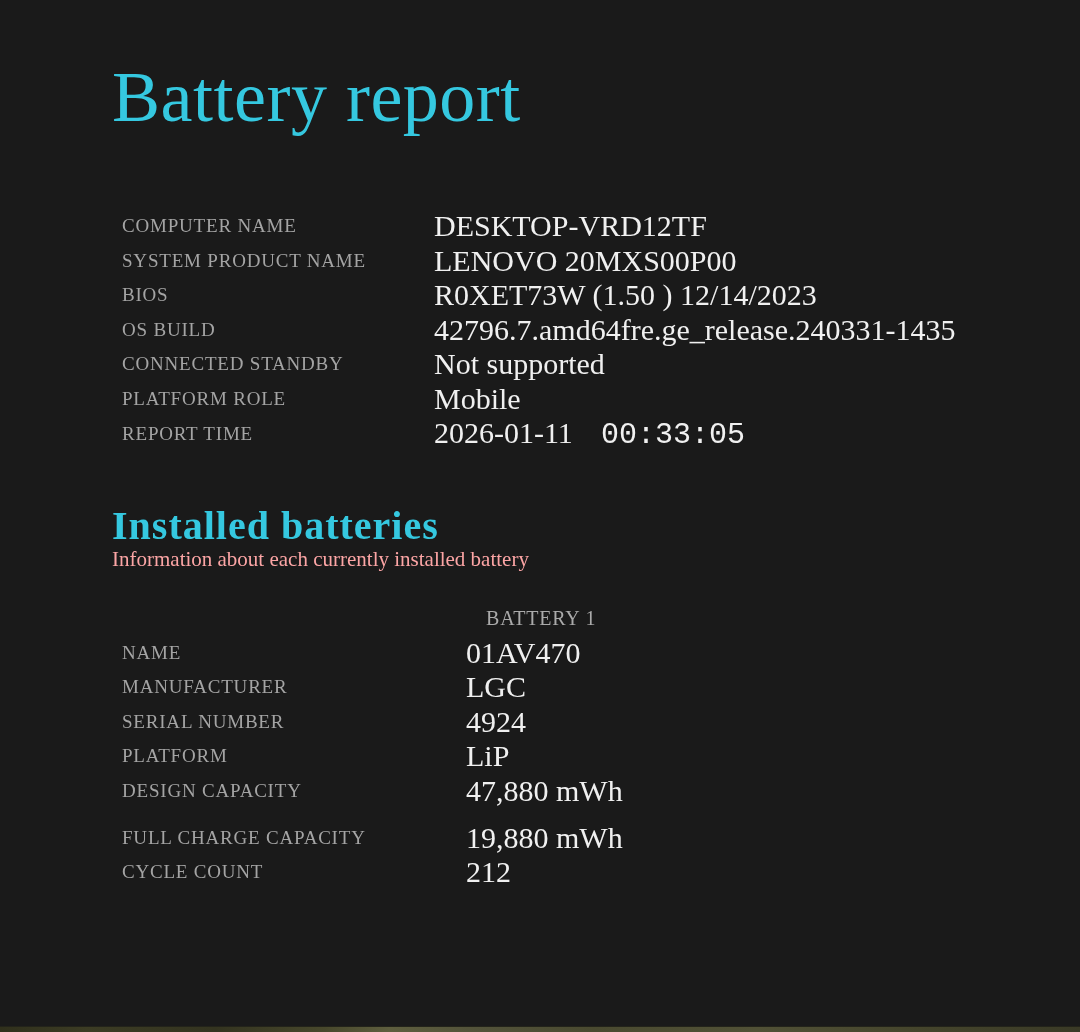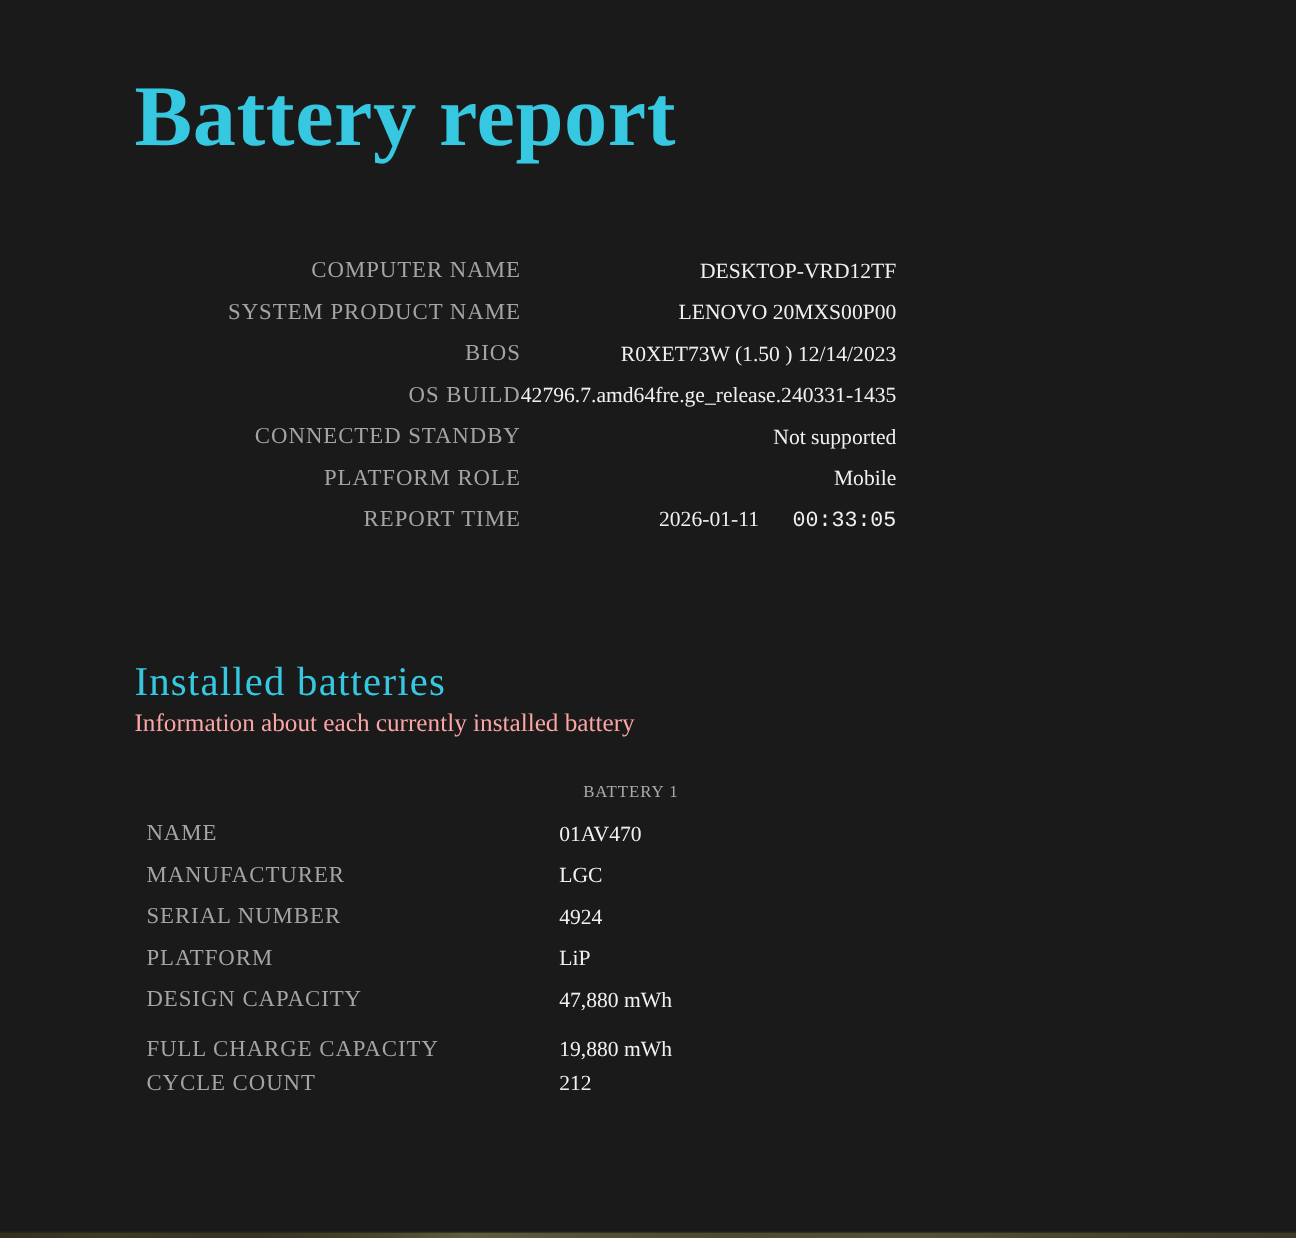--- a/index.html
+++ b/index.html
@@ -11,59 +11,59 @@
   }
   .page {
     position: relative;
     width: 1080px; height: 1032px;
     padding-left: 112px;
   }
   .report-title {
     padding-top: 60px;
     font-size: 72px;
     line-height: 75px;
-    font-weight: bold;
+    font-weight: normal;
     color: #35c8e0;
     letter-spacing: 0.5px;
   }
   table { border-collapse: collapse; }
   td, th { font-weight: normal; text-align: left; vertical-align: middle; }
 
   .info-table { margin-top: 74px; }
-  .info-table td { height: 34.5px; text-align: right; }
+  .info-table td { height: 34.5px; }
   .info-table td.label-cell { width: 322px; padding-left: 10px; }
   .bat-table { margin-top: 28px; }
   .bat-table td, .bat-table th { height: 34.5px; }
   .bat-table td.label-cell { width: 354px; padding-left: 10px; }
   .bat-table tr.spaced td { padding-top: 13px; }
 
   .label-cell {
     font-size: 19px;
     color: #a4a4a4;
     letter-spacing: 0.8px;
     white-space: nowrap;
   }
   .value-cell {
-    font-size: 18px;
+    font-size: 30px;
     color: #f0f0f0;
     white-space: nowrap;
   }
   .col-header {
-    font-size: 14px;
+    font-size: 20px;
     color: #aaaaaa;
     letter-spacing: 0.8px;
     padding-left: 20px;
   }
   .time-part { margin-left: 28px; font-family: Liberation Mono, monospace; }
 
   .section-heading {
-    margin-top: 100px;
-    font-size: 34px;
+    margin-top: 56px;
+    font-size: 40px;
     line-height: 36px;
-    font-weight: normal;
+    font-weight: bold;
     color: #35c8e0;
     letter-spacing: 1px;
   }
   .section-subtitle {
     margin-top: 2px;
     font-size: 21px;
     line-height: 27px;
     color: #fca5a5;
   }
   .bottom-strip {

